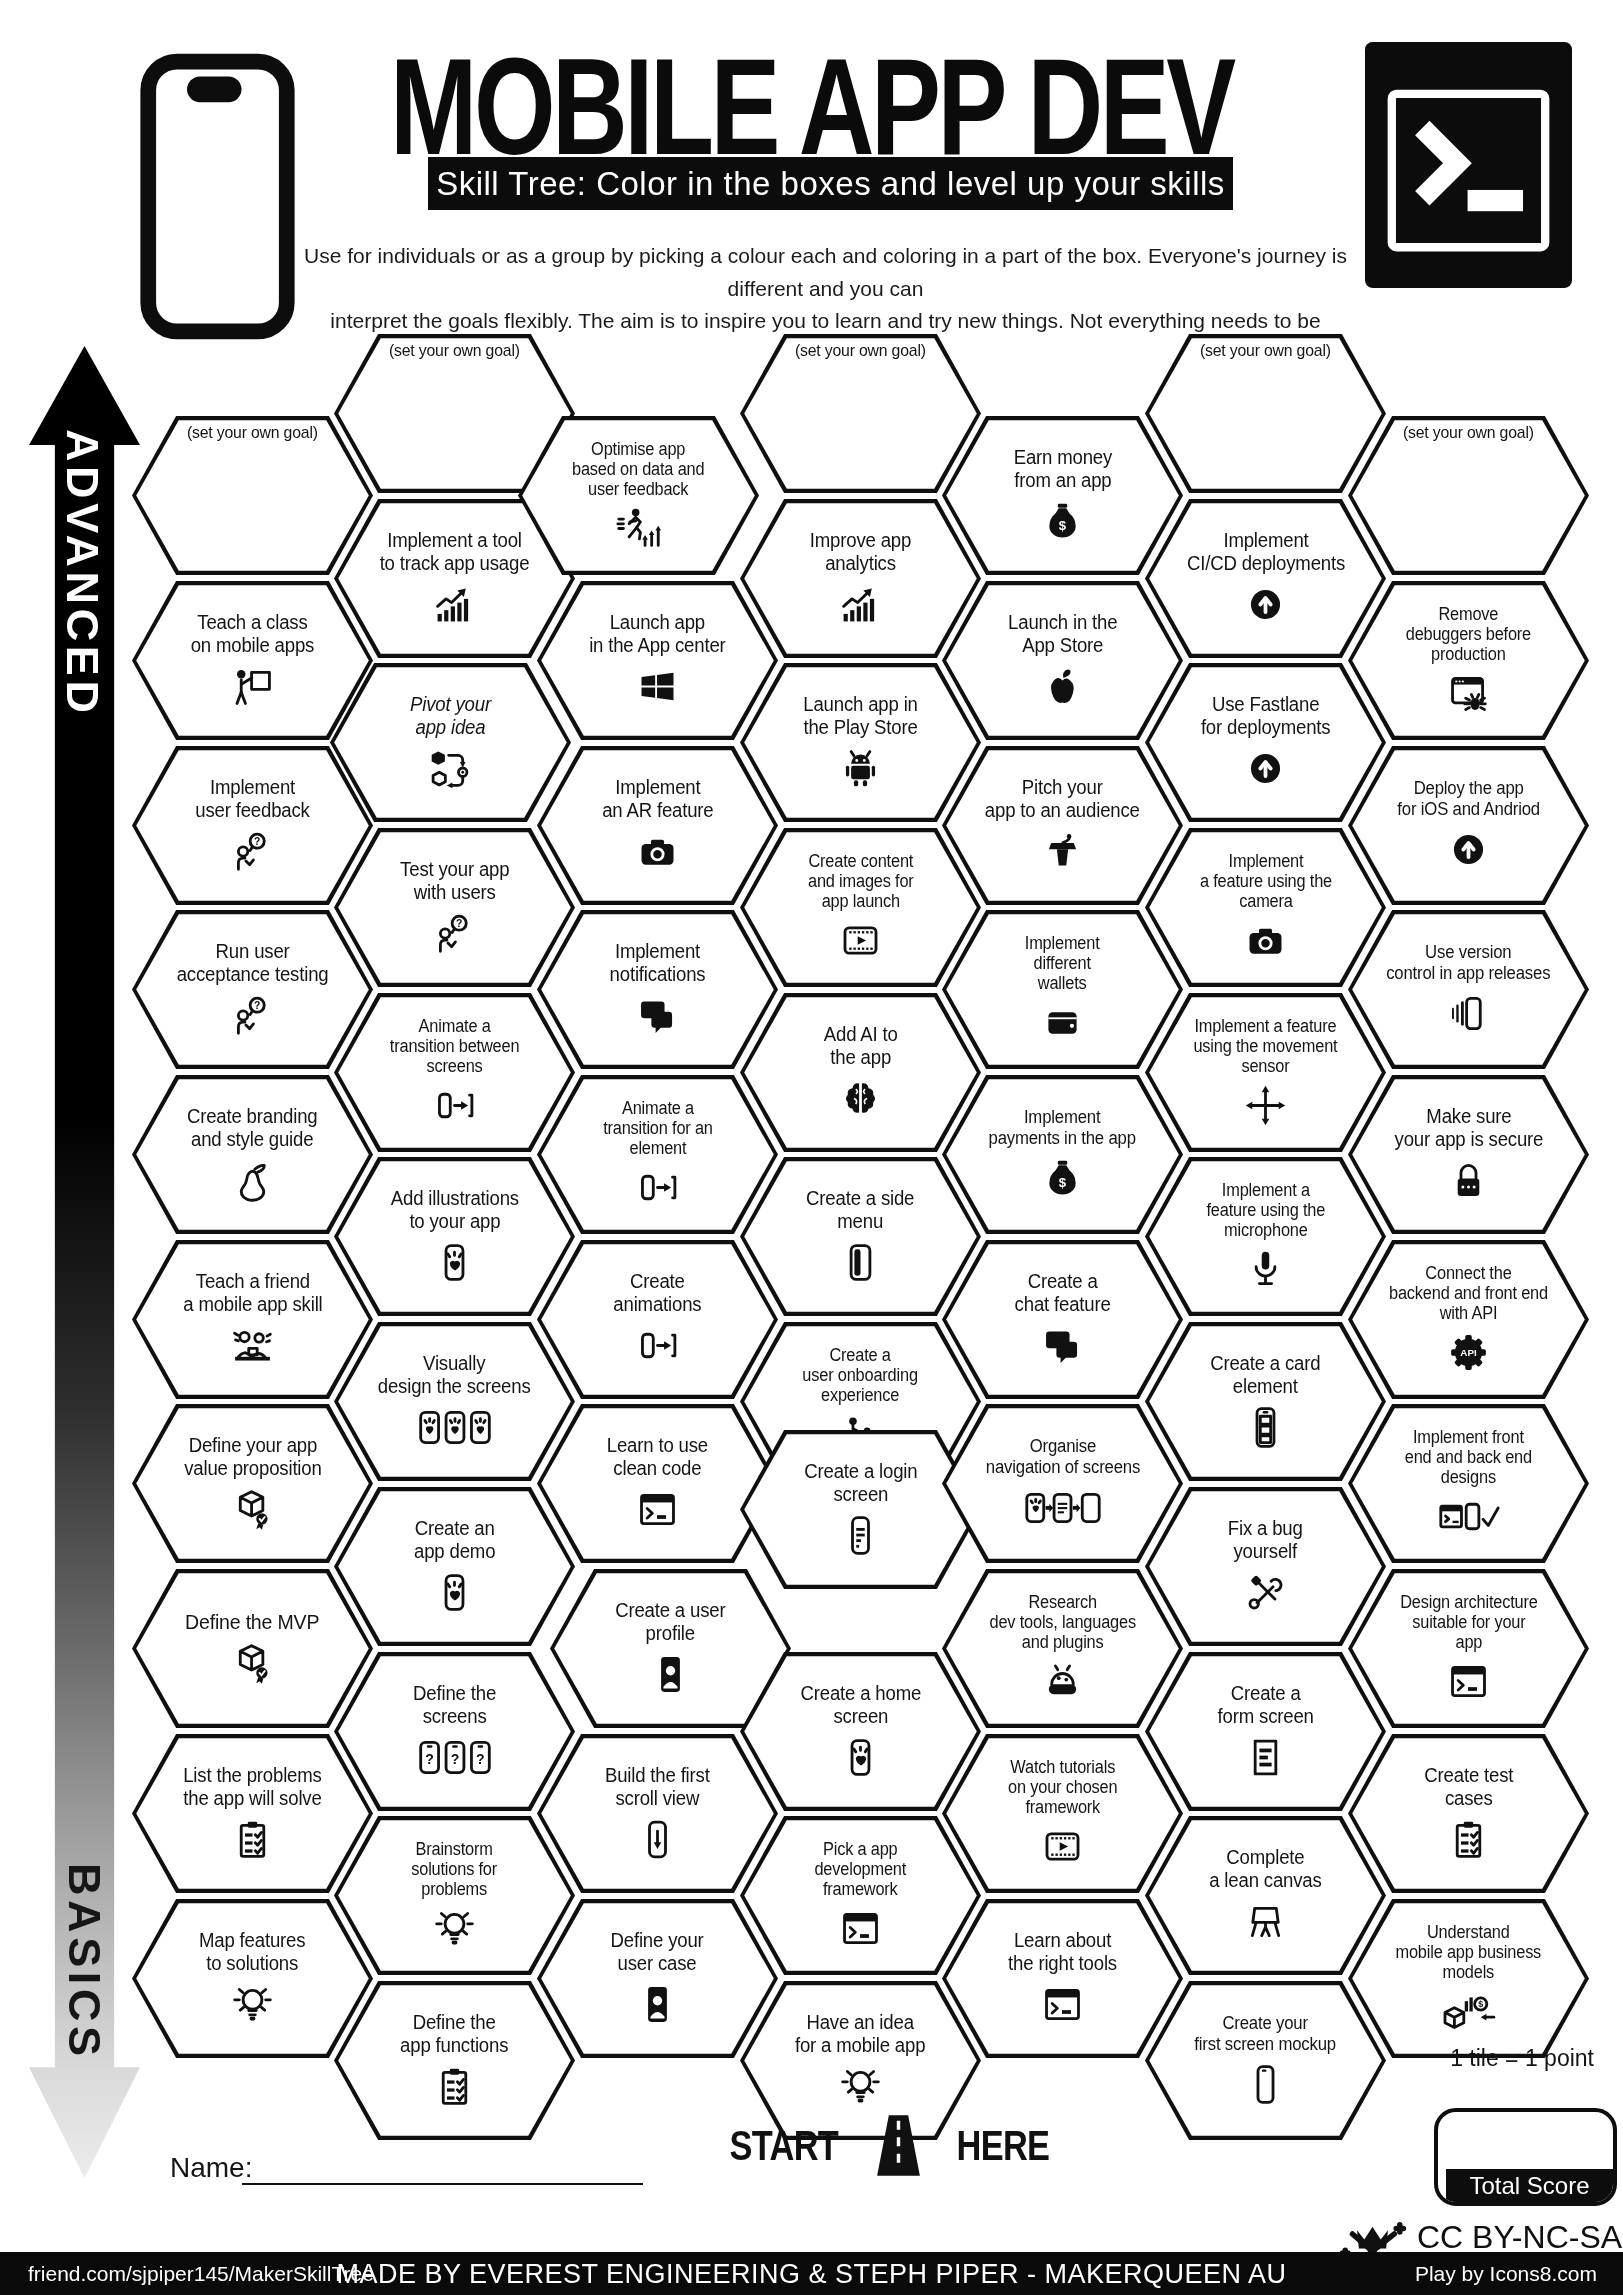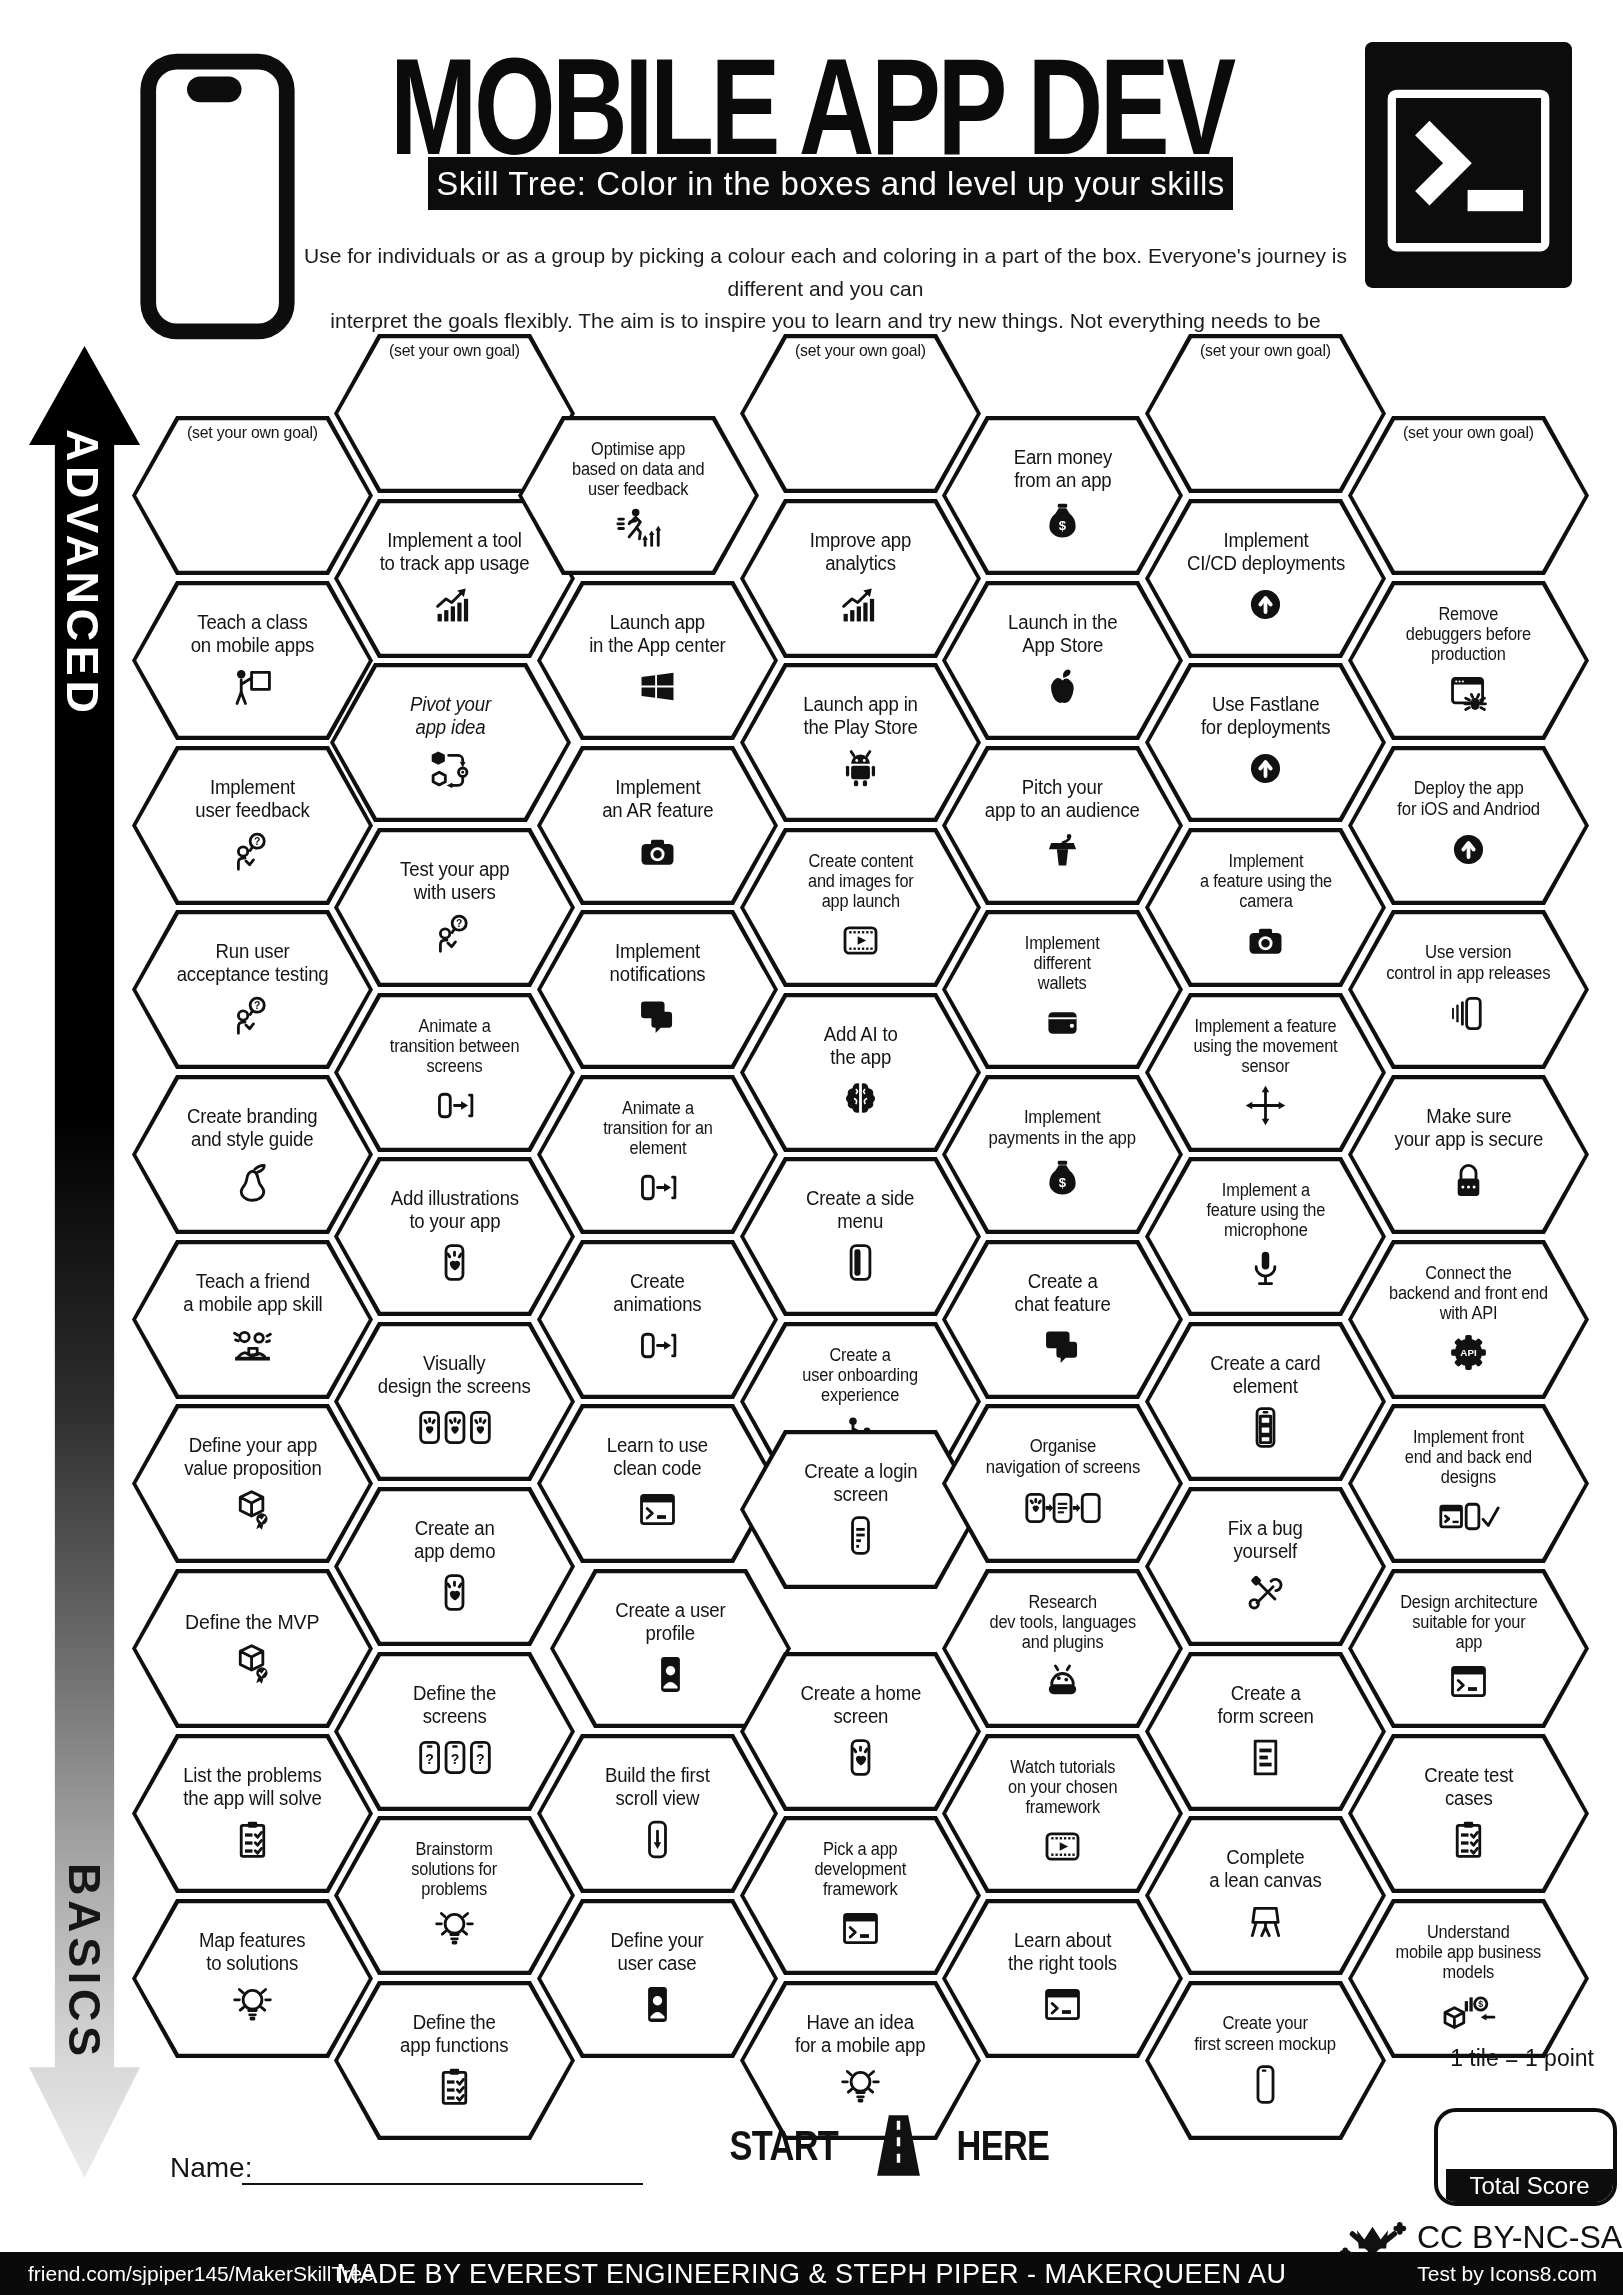--- a/index.html
+++ b/index.html
@@ -1215,15 +1215,15 @@
 </div>
 
 <svg class="makerlogo" width="91" height="91" viewBox="0 0 100 100">
     <use href="#sym-crownlogo"></use>
   </svg>
 <div class="cc">CC BY-NC-SA 4.0</div>
 
 <div class="footer">
   <span class="f-left">friend.com/sjpiper145/MakerSkillTree</span>
   <span class="f-center">MADE BY EVEREST ENGINEERING &amp; STEPH PIPER  -  MAKERQUEEN AU</span>
-  <span class="f-right">Test by Icons8.com</span>
+  <span class="f-right">Play by Icons8.com</span>
 </div>
 
 
 </body></html>

